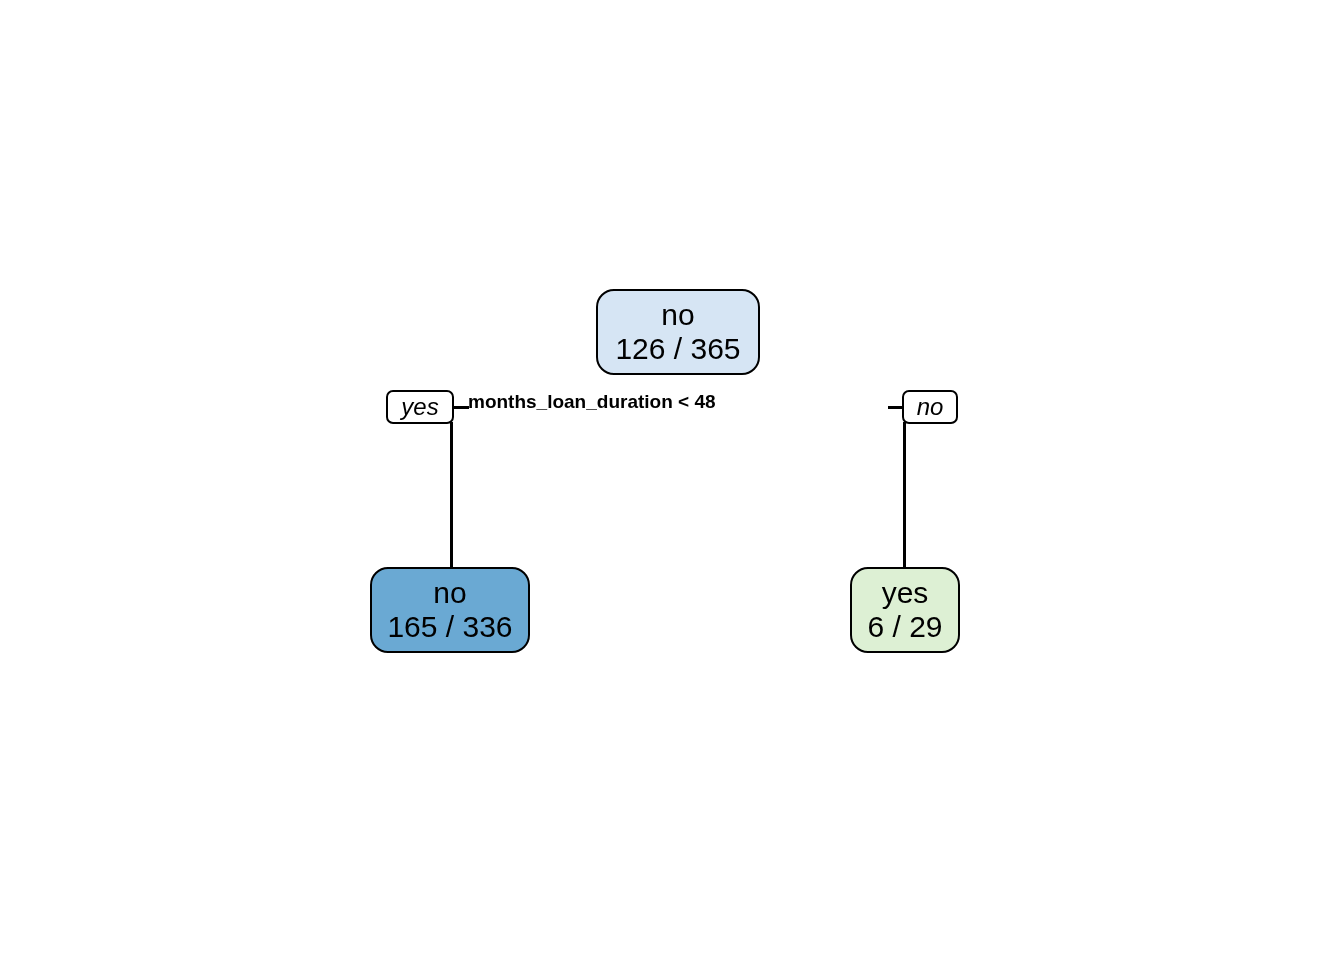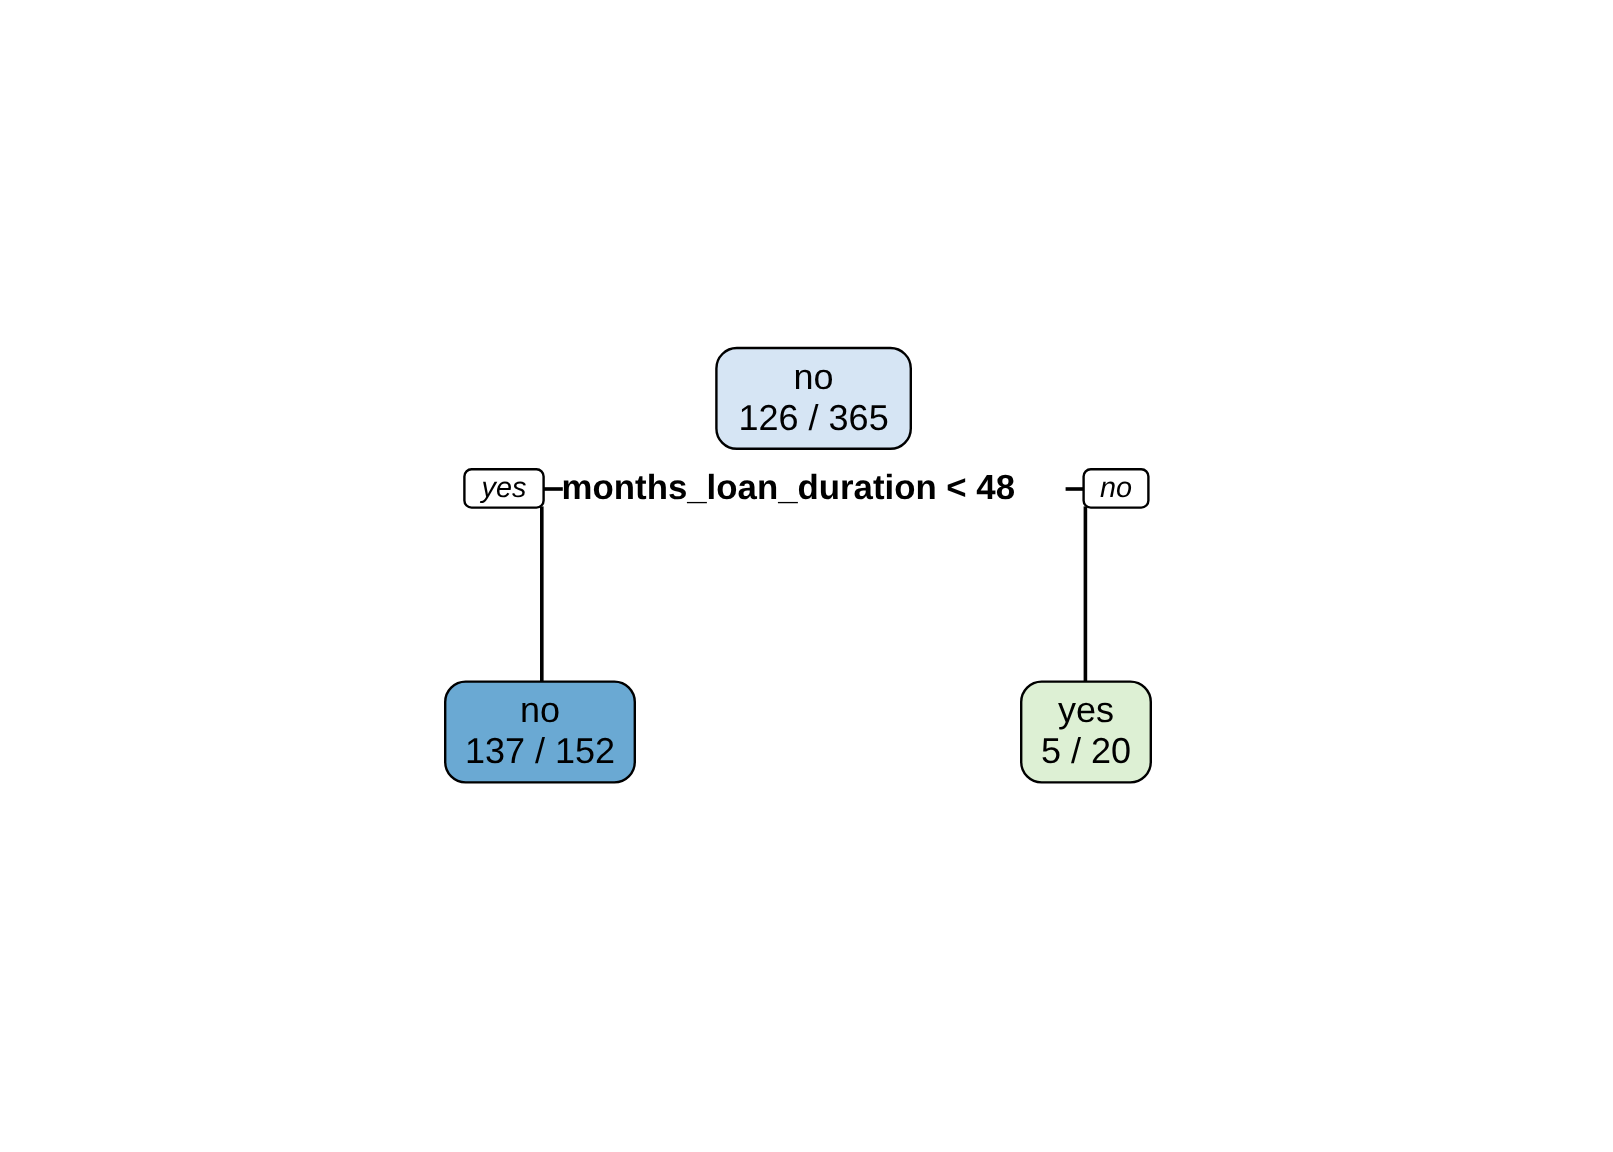--- a/index.html
+++ b/index.html
@@ -51,21 +51,21 @@
     font-style: italic;
     font-size: 24px;
     color: #000000;
     font-family: "Liberation Sans", sans-serif;
     z-index: 4;
   }
 
   .split-text {
     position: absolute;
     font-weight: bold;
-    font-size: 29px;
+    font-size: 19px;
     color: #000000;
     white-space: nowrap;
     font-family: "Liberation Sans", sans-serif;
     z-index: 4;
   }
 
   .connector {
     position: absolute;
     background: #000000;
     z-index: 1;
@@ -96,21 +96,21 @@
   <div class="edge-label" style="left:902px; top:390px; width:56px; height:34px;">
     <span>no</span>
   </div>
 
   <div class="connector connector-v" style="left:450px; top:422px; height:152px;"></div>
 
   <div class="connector connector-v" style="left:903px; top:422px; height:152px;"></div>
 
   <div class="node-box" id="leaf-left" style="left: 370px; top: 567px; width: 160px; height: 86px; background-color: rgb(106, 169, 211);">
     <span class="node-class">no</span>
-    <span class="node-counts">137 / 152</span>
+    <span class="node-counts">165 / 336</span>
   </div>
 
   <div class="node-box" id="leaf-right" style="left: 850px; top: 567px; width: 110px; height: 86px; background-color: rgb(221, 240, 212);">
     <span class="node-class">yes</span>
-    <span class="node-counts">5 / 20</span>
+    <span class="node-counts">6 / 29</span>
   </div>
 
 </div>
 
 </body></html>

